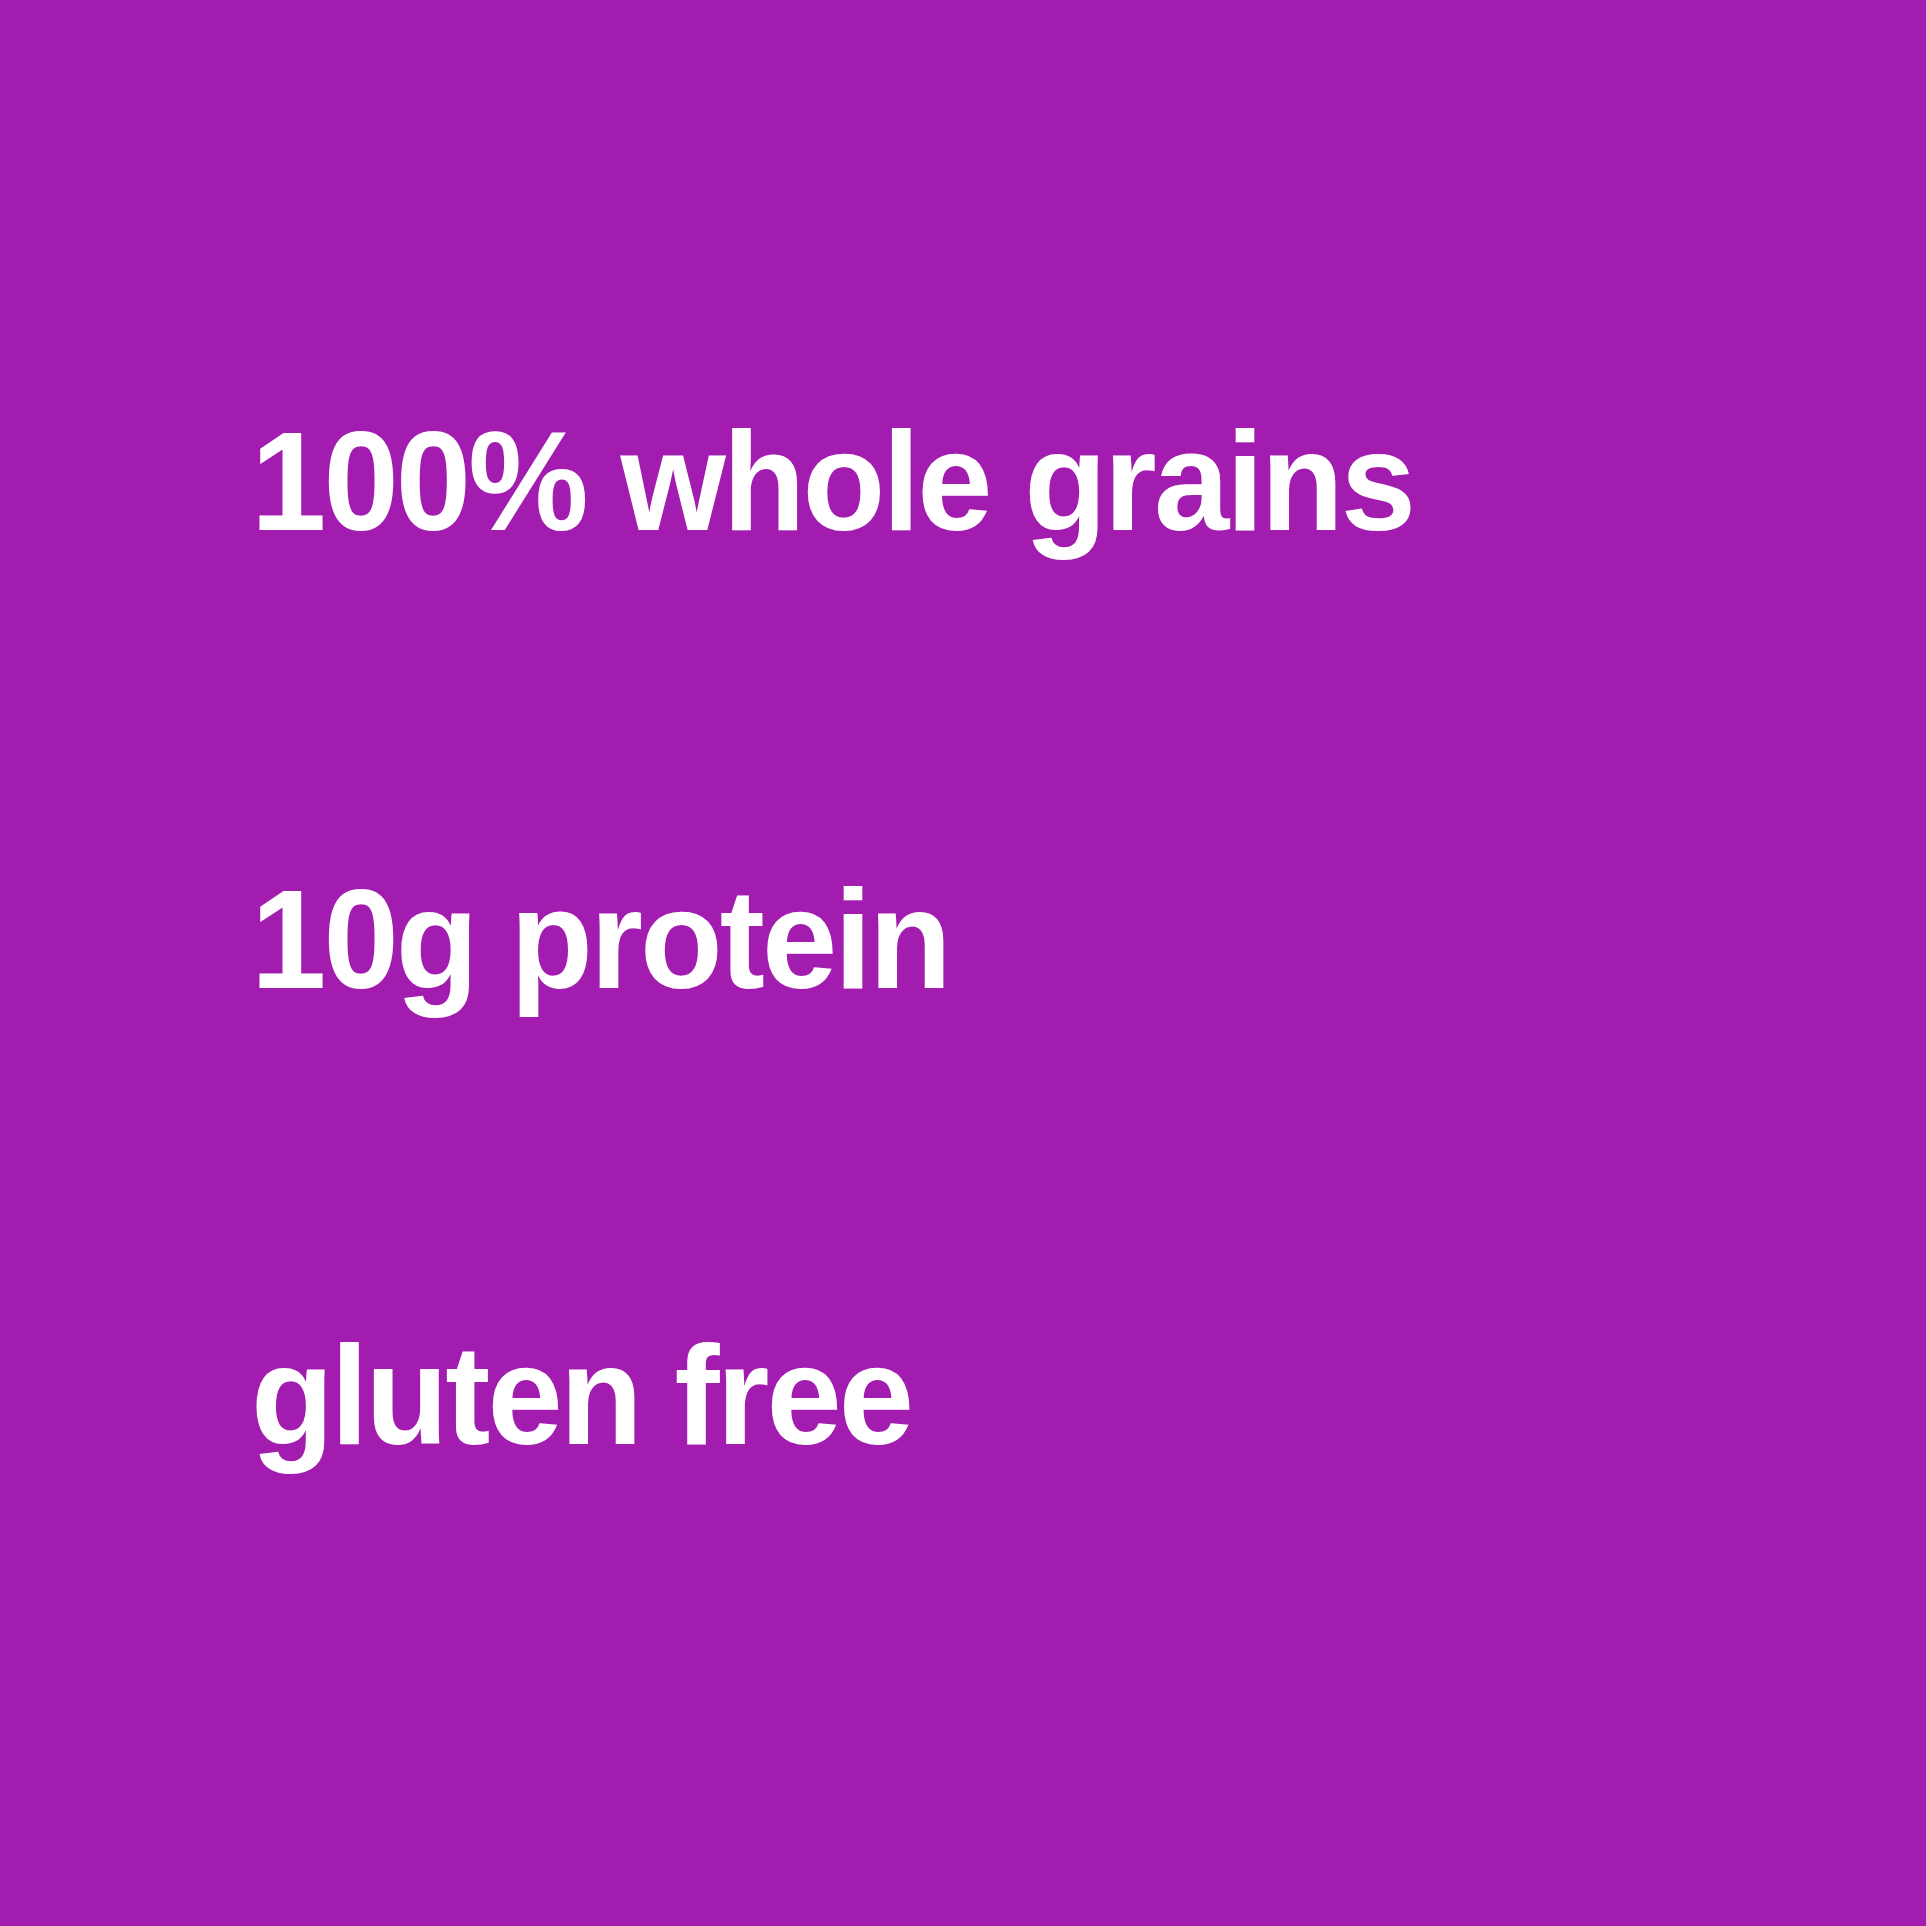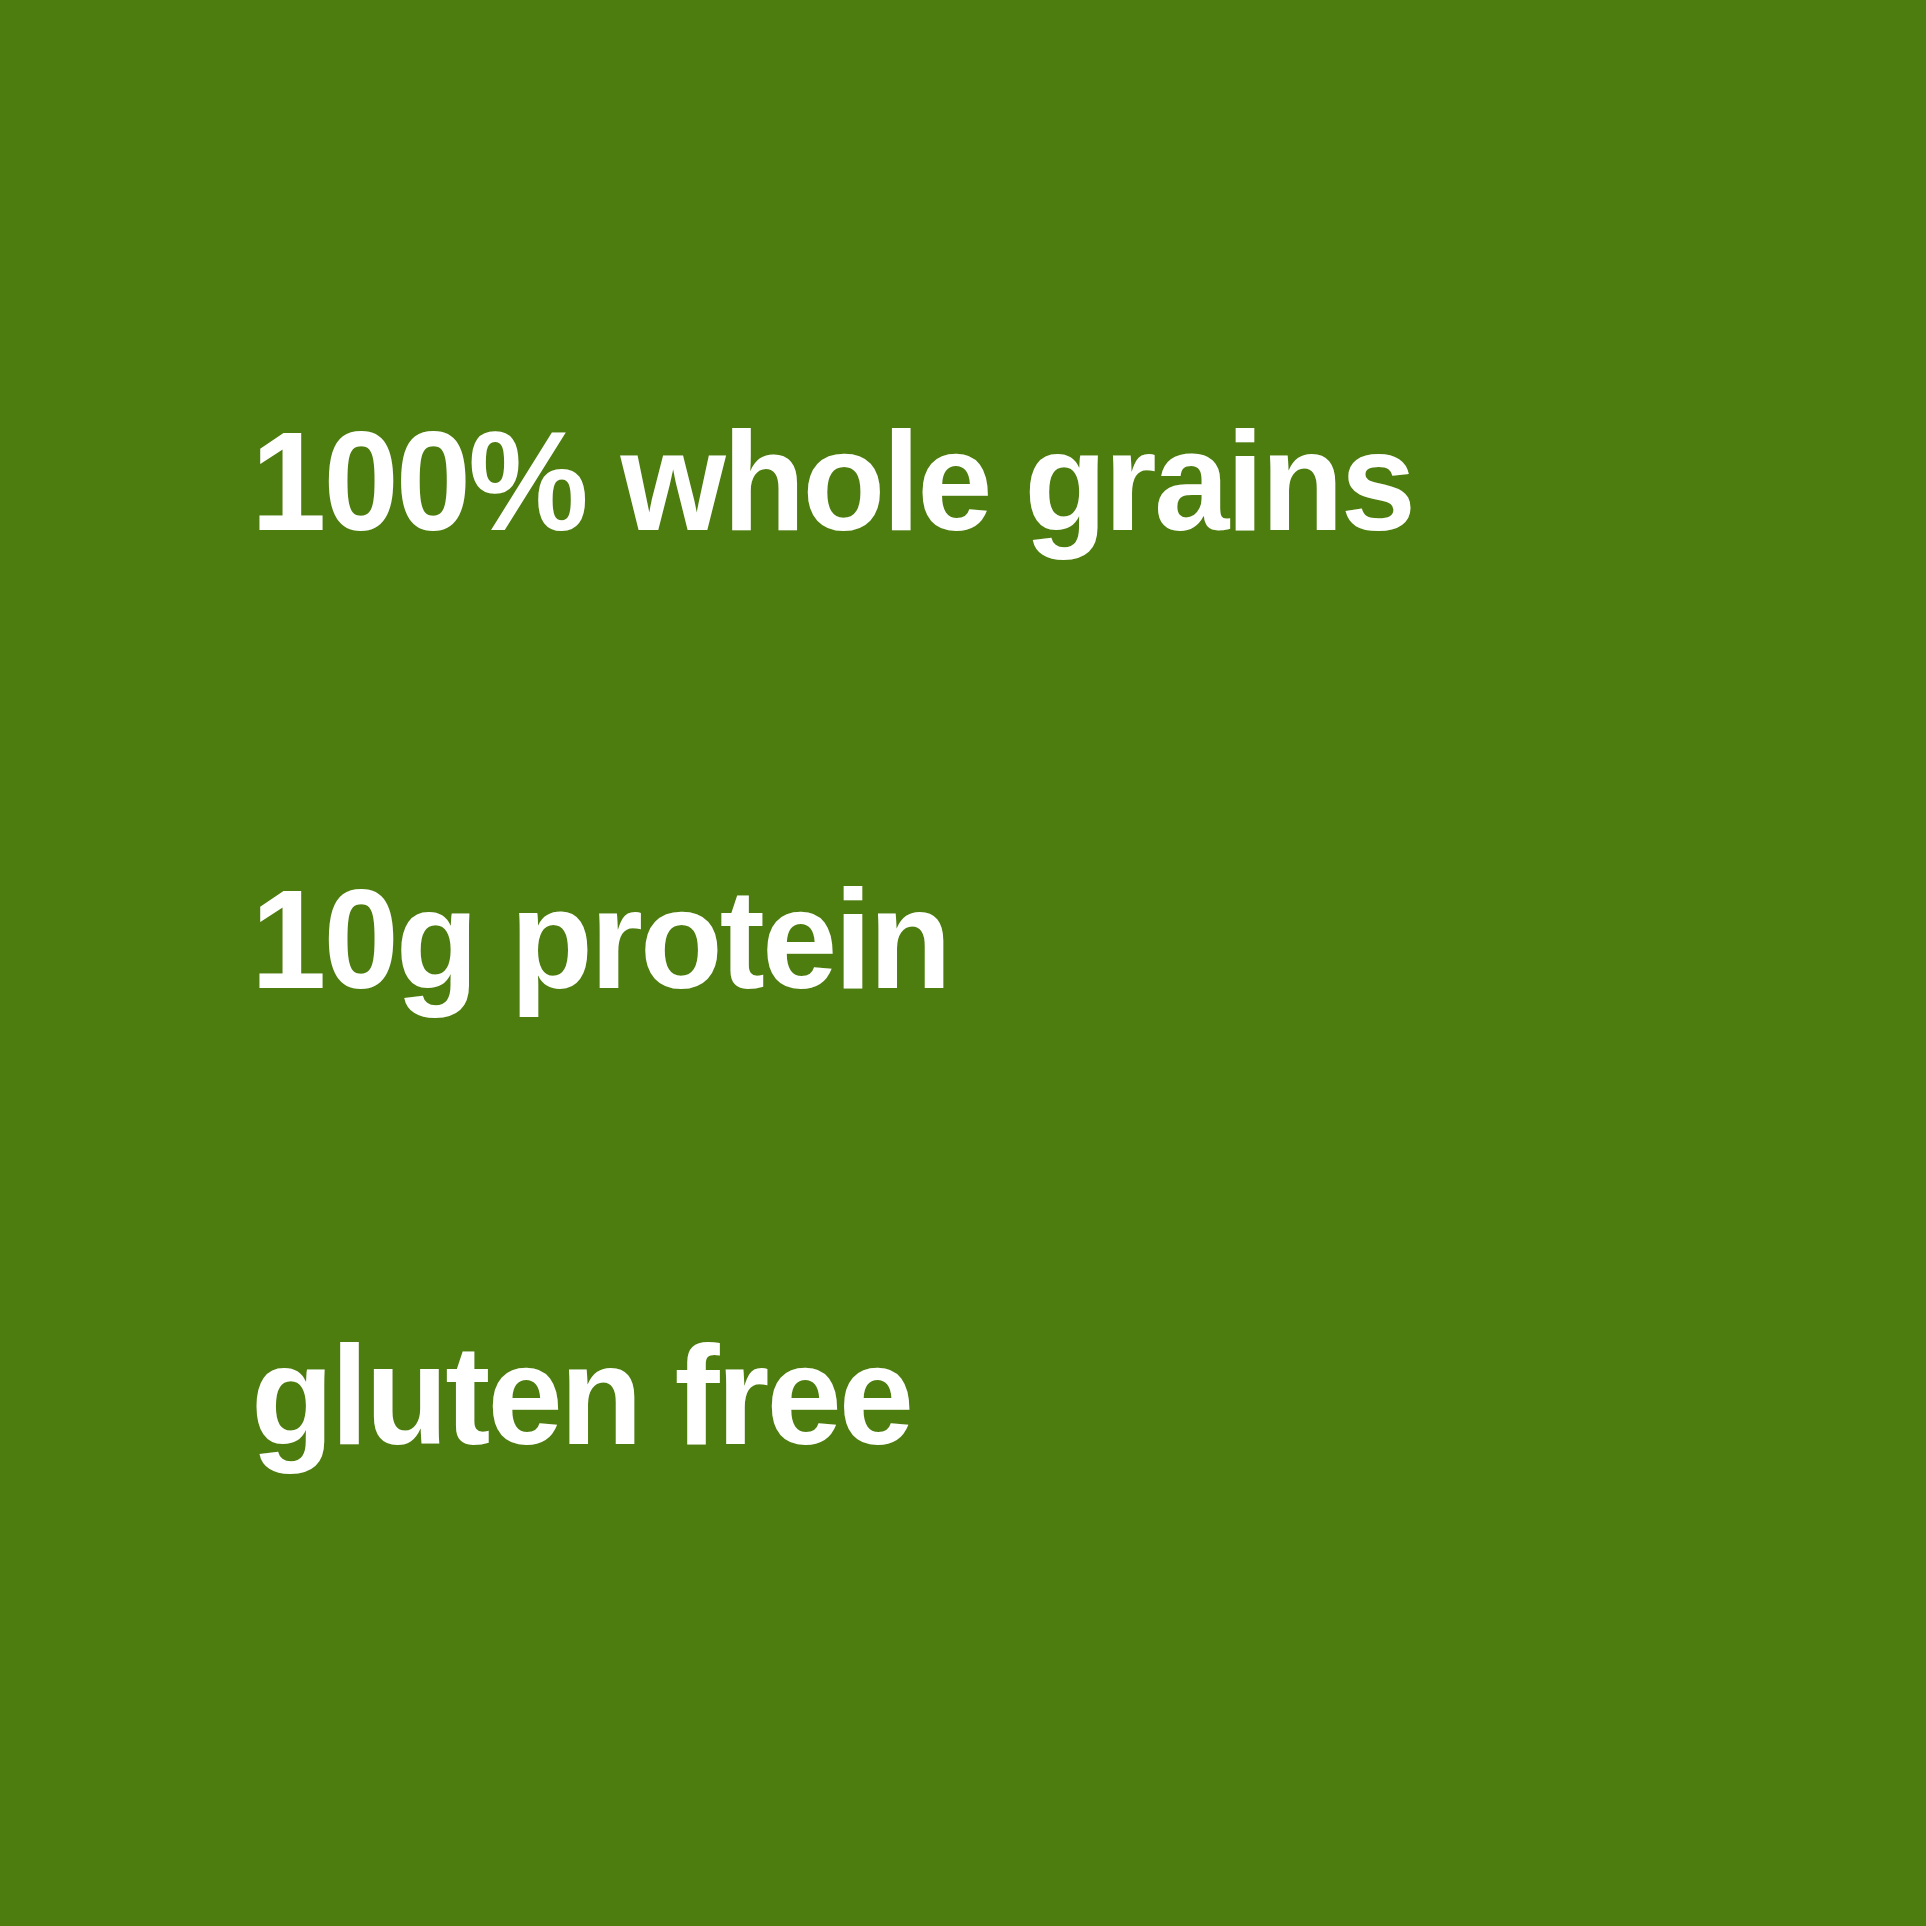--- a/index.html
+++ b/index.html
@@ -50,21 +50,21 @@
   }
 
   
   .claim-line.pos-1 { top: 411px; }
   .claim-line.pos-2 { top: 869px; }
   .claim-line.pos-3 { top: 1325px; }
 </style>
 </head>
 <body>
 
-<div id="claims-graphic" style="background: #4d7c0f;">
+<div id="claims-graphic" style="background: #a21caf;">
 
   <ul class="claims-list">
 
     <li class="claim-line pos-1" style="color: rgb(255, 255, 255);">100% whole grains</li>
 
     <li class="claim-line pos-2" style="color: rgb(255, 255, 255);">10g protein</li>
 
     <li class="claim-line pos-3" style="color: rgb(255, 255, 255);">gluten free</li>
 
   </ul>

